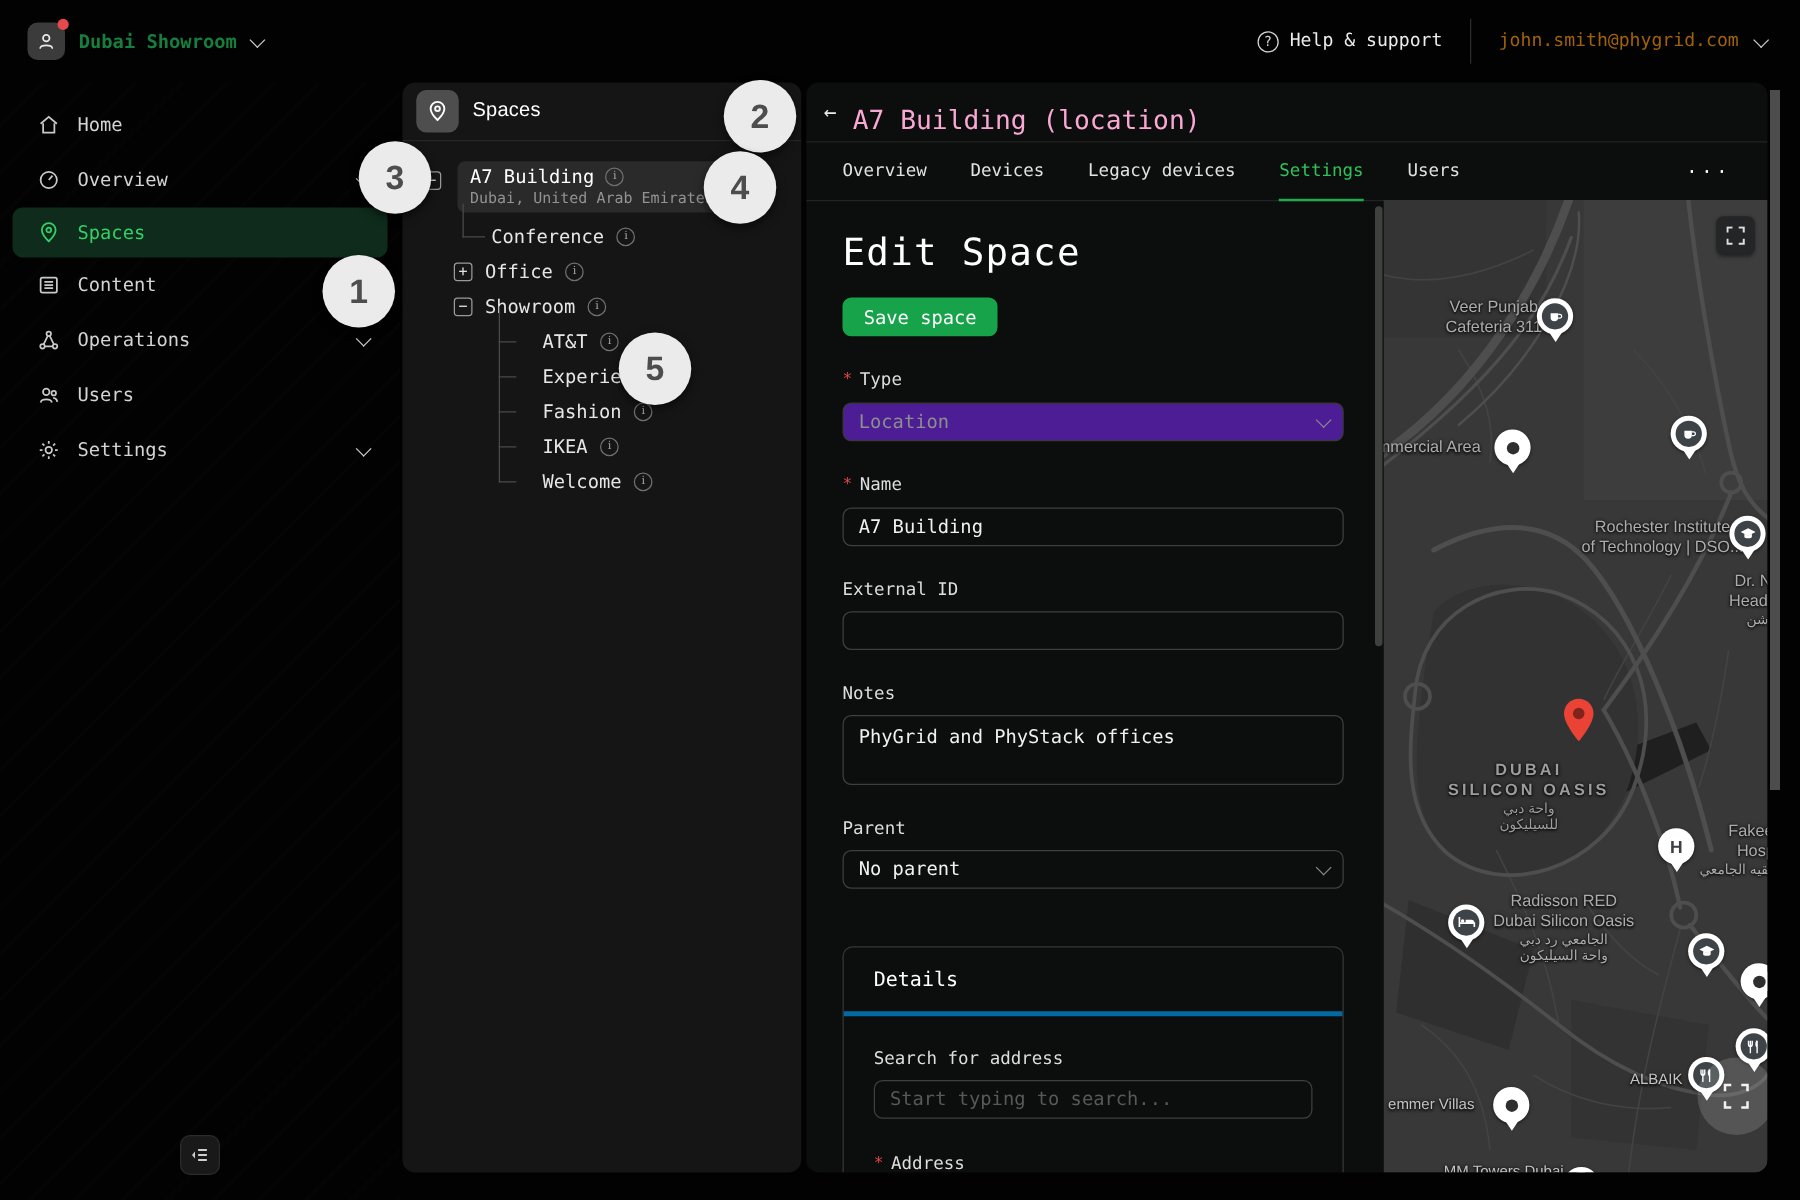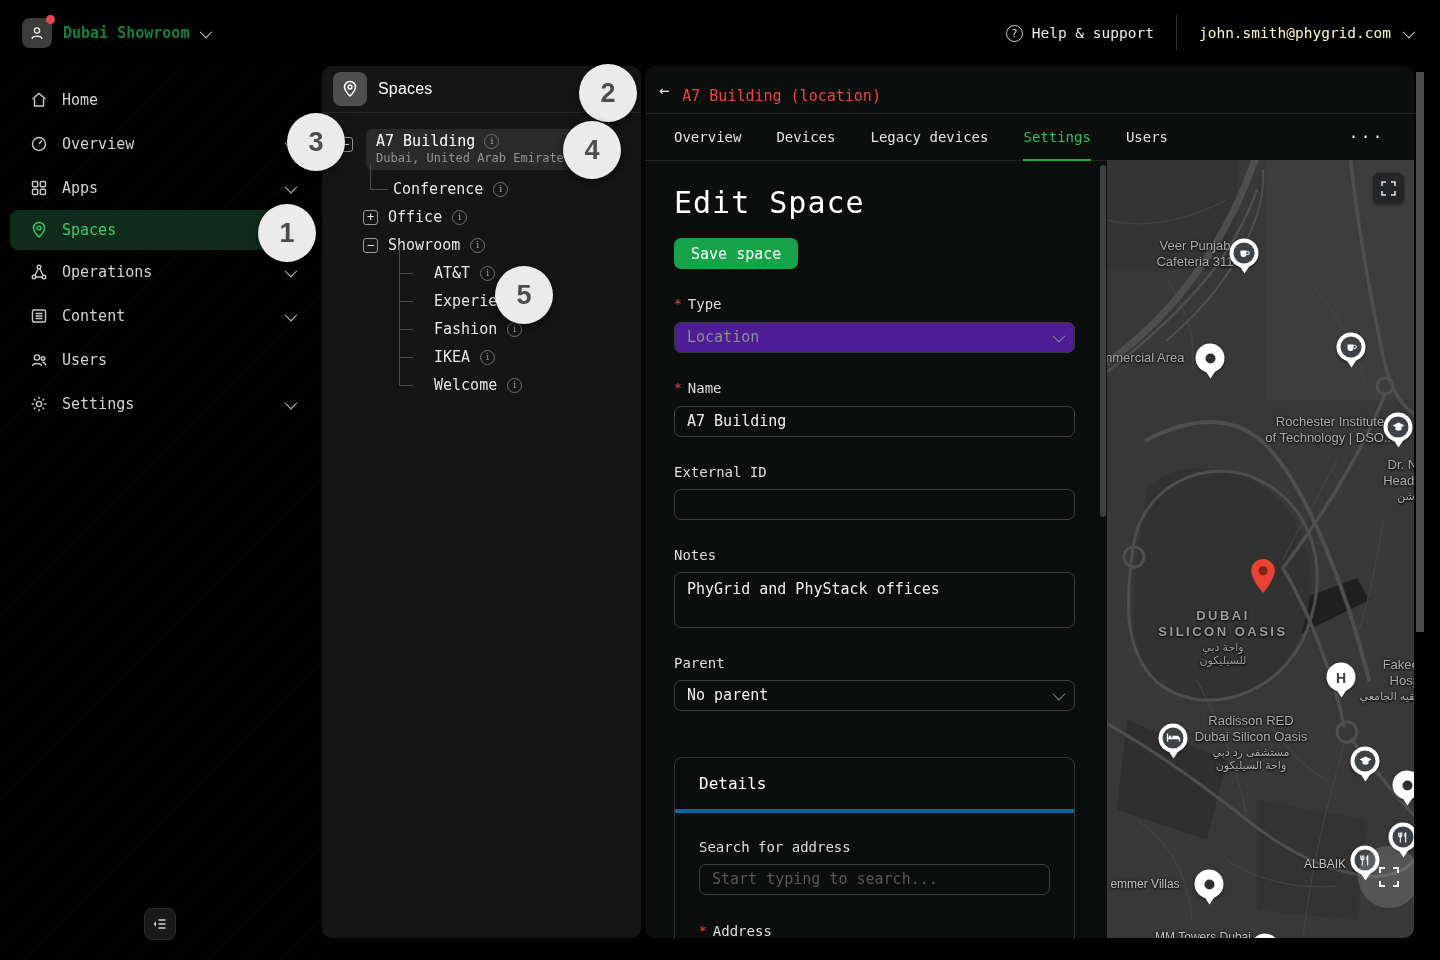--- a/index.html
+++ b/index.html
@@ -12,21 +12,21 @@
   .ws{display:flex;align-items:center;gap:11px;cursor:pointer;}
   .avatar{position:relative;width:30px;height:30px;border-radius:8px;background:#3b3b3b;display:flex;align-items:center;justify-content:center;}
   .avatar svg{display:block}
   .reddot{position:absolute;right:-3px;top:-3px;width:9px;height:9px;border-radius:50%;background:#e5484d;}
   .ws-name{font-size:15px;color:#15803d;font-weight:bold;}
   .chev{width:8px;height:8px;border-right:1.6px solid #cfcfcf;border-bottom:1.6px solid #cfcfcf;transform:rotate(45deg) translateY(-2px);display:inline-block;}
   .top-right{display:flex;align-items:center;gap:22px;}
   .help{display:flex;align-items:center;gap:9px;font-size:14.5px;color:#ececec;cursor:pointer;}
   .qic{width:17px;height:17px;border:1.4px solid #d6d6d6;border-radius:50%;font-size:11px;display:flex;align-items:center;justify-content:center;color:#d6d6d6;box-sizing:border-box;}
   .vdiv{width:1px;height:36px;background:#2c2c2c;}
-  .account{display:flex;align-items:center;gap:12px;font-size:14.5px;color:#fef9c3;cursor:pointer;}
+  .account{display:flex;align-items:center;gap:12px;font-size:14.5px;color:#a16207;cursor:pointer;}
 
   
   .sidebar{position:absolute;left:0;top:66px;width:320px;bottom:0;padding-top:12px;box-sizing:border-box;
     background:repeating-linear-gradient(315deg,rgba(255,255,255,.006) 0 3px,transparent 3px 26px);}
   .sitem{position:relative;display:flex;align-items:center;height:44px;padding:0 26px 0 30px;gap:14px;font-size:15px;color:#d3d3d3;cursor:pointer;}
   .sitem .sic{width:18px;height:18px;flex:0 0 auto;display:flex;align-items:center;justify-content:center;color:#c9c9c9;}
   .sitem .schev{margin-left:auto;}
   .sitem.active{margin:0 10px;padding:0 16px 0 20px;height:40px;border-radius:8px;background:#0e2b1b;color:#35d065;}
   .sitem.active .sic{color:#35d065;}
   .collapse-btn{position:absolute;left:144px;top:842px;width:32px;height:32px;border-radius:8px;background:#191919;border:1px solid #2c2c2c;display:flex;align-items:center;justify-content:center;cursor:pointer;}
@@ -48,21 +48,21 @@
   .lvl1.leaf{padding-left:71px;}
   .lvl1.leaf::before{content:"";position:absolute;left:48px;top:-12px;width:17px;height:26px;border-left:1px solid #4a4a4a;border-bottom:1px solid #4a4a4a;}
   .lvl2{padding-left:112px;}
   .lvl2::before{content:"";position:absolute;left:77px;top:-14px;width:13px;height:28px;border-left:1px solid #4a4a4a;border-bottom:1px solid #4a4a4a;}
   .info{flex:0 0 auto;width:13px;height:13px;border:1px solid #6f6f6f;border-radius:50%;color:#a5a5a5;font-size:9px;line-height:1;display:inline-flex;align-items:center;justify-content:center;font-family:"DejaVu Serif",serif;}
 
   
   .main{position:absolute;left:645px;top:66px;width:769px;height:872px;background:#0c0d0d;border-radius:10px;overflow:hidden;}
   .m-header{height:47px;display:flex;align-items:center;gap:13px;padding:0 14px;border-bottom:1px solid #232323;}
   .back{font-size:17px;color:#e8e8e8;cursor:pointer;}
-  .m-title{font-size:15px;color:#ef4444;margin-top:12px;}
+  .m-title{font-size:21px;color:#f9a8d4;margin-top:12px;}
   .tabs{height:46px;display:flex;align-items:stretch;gap:35px;padding:0 29px;border-bottom:1px solid #232323;}
   .tab{position:relative;display:flex;align-items:center;font-size:14px;color:#e2e2e2;cursor:pointer;white-space:nowrap;}
   .tab.active{color:#2ec35a;}
   .tab.active::after{content:"";position:absolute;left:0;right:0;bottom:-1px;height:2px;background:#21a94c;}
   .dots3{margin-left:auto;display:flex;align-items:center;color:#fff;font-size:15px;letter-spacing:3px;cursor:pointer;}
   .content{position:absolute;left:0;top:94px;right:0;bottom:0;}
 
   
   .form{position:absolute;left:0;top:0;width:455px;height:100%;padding:0 25px 0 29px;box-sizing:border-box;overflow:hidden;}
   .f-heading{margin-top:25px;font-size:30px;font-weight:500;color:#fff;letter-spacing:1px;}
@@ -152,61 +152,49 @@
     <div class="sitem">
       <span class="sic">
           <svg width="18" height="18" viewBox="0 0 18 18" fill="none" stroke="currentColor" stroke-width="1.4">
             <circle cx="9" cy="9" r="6.5"></circle>
             <path d="M9 9 12 5.5"></path>
           </svg>
         </span>
       <span>Overview</span>
       <span class="chev schev"></span>
     </div>
-    <div class="sitem">
-      <span class="sic">
-          <svg width="18" height="18" viewBox="0 0 18 18" fill="none" stroke="currentColor" stroke-width="1.4">
-            <rect x="2.5" y="2.5" width="5.2" height="5.2" rx="1"></rect>
-            <rect x="10.3" y="2.5" width="5.2" height="5.2" rx="1"></rect>
-            <rect x="2.5" y="10.3" width="5.2" height="5.2" rx="1"></rect>
-            <rect x="10.3" y="10.3" width="5.2" height="5.2" rx="1"></rect>
-          </svg>
-        </span>
-      <span>Apps</span>
-      <span class="chev schev"></span>
-    </div>
     <div class="sitem active">
       <span class="sic">
           <svg width="18" height="18" viewBox="0 0 18 18" fill="none" stroke="currentColor" stroke-width="1.4">
             <path d="M9 16 C9 16 3.5 10.8 3.5 7 A5.5 5.5 0 0 1 14.5 7 C14.5 10.8 9 16 9 16 Z"></path>
             <circle cx="9" cy="7" r="1.9"></circle>
           </svg>
         </span>
       <span>Spaces</span>
+    </div>
+    <div class="sitem">
+      <span class="sic">
+          <svg width="18" height="18" viewBox="0 0 18 18" fill="none" stroke="currentColor" stroke-width="1.4">
+            <rect x="2.5" y="3" width="13" height="12" rx="1.5"></rect>
+            <path d="M5.5 6.5h7M5.5 9h7M5.5 11.5h7"></path>
+          </svg>
+        </span>
+      <span>Content</span>
+      <span class="chev schev"></span>
     </div>
     <div class="sitem">
       <span class="sic">
           <svg width="18" height="18" viewBox="0 0 18 18" fill="none" stroke="currentColor" stroke-width="1.4">
             <circle cx="9" cy="4" r="1.8"></circle>
             <circle cx="4" cy="14" r="1.8"></circle>
             <circle cx="14" cy="14" r="1.8"></circle>
             <path d="M8.2 5.7 5 12.3M9.8 5.7 13 12.3M5.9 14h6.2"></path>
           </svg>
         </span>
       <span>Operations</span>
-      <span class="chev schev"></span>
-    </div>
-    <div class="sitem">
-      <span class="sic">
-          <svg width="18" height="18" viewBox="0 0 18 18" fill="none" stroke="currentColor" stroke-width="1.4">
-            <rect x="2.5" y="3" width="13" height="12" rx="1.5"></rect>
-            <path d="M5.5 6.5h7M5.5 9h7M5.5 11.5h7"></path>
-          </svg>
-        </span>
-      <span>Content</span>
       <span class="chev schev"></span>
     </div>
     <div class="sitem">
       <span class="sic">
           <svg width="18" height="18" viewBox="0 0 18 18" fill="none" stroke="currentColor" stroke-width="1.4">
             <circle cx="7" cy="6.5" r="2.6"></circle>
             <path d="M2.5 15 C3 11.6 11 11.6 11.5 15"></path>
             <circle cx="13" cy="7.5" r="1.8"></circle>
             <path d="M12.5 11.3 C14.5 11.5 15.6 12.6 15.8 14.5"></path>
           </svg>
@@ -420,21 +408,21 @@
             <span>للسيليكون</span>
           </div>
         <div class="mlbl ar3" style="left:306px;top:520px">
             <span>Fakeeh Ur</span>
             <span>Hospital</span>
             <span>مستشفى فقيه الجامعي</span>
           </div>
         <div class="mlbl ar34" style="left:144px;top:583px">
             <span>Radisson RED</span>
             <span>Dubai Silicon Oasis</span>
-            <span>مستشفى رد دبي</span>
+            <span>الجامعي رد دبي</span>
             <span>واحة السيليكون</span>
           </div>
         <div class="mlbl big" style="left:218px;top:704px">
             <span>ALBAIK</span>
           </div>
         <div class="mlbl big" style="left:38px;top:724px">
             <span>emmer Villas</span>
           </div>
         <div class="mlbl big" style="left:96px;top:777px">
             <span>MM Towers Dubai</span>

